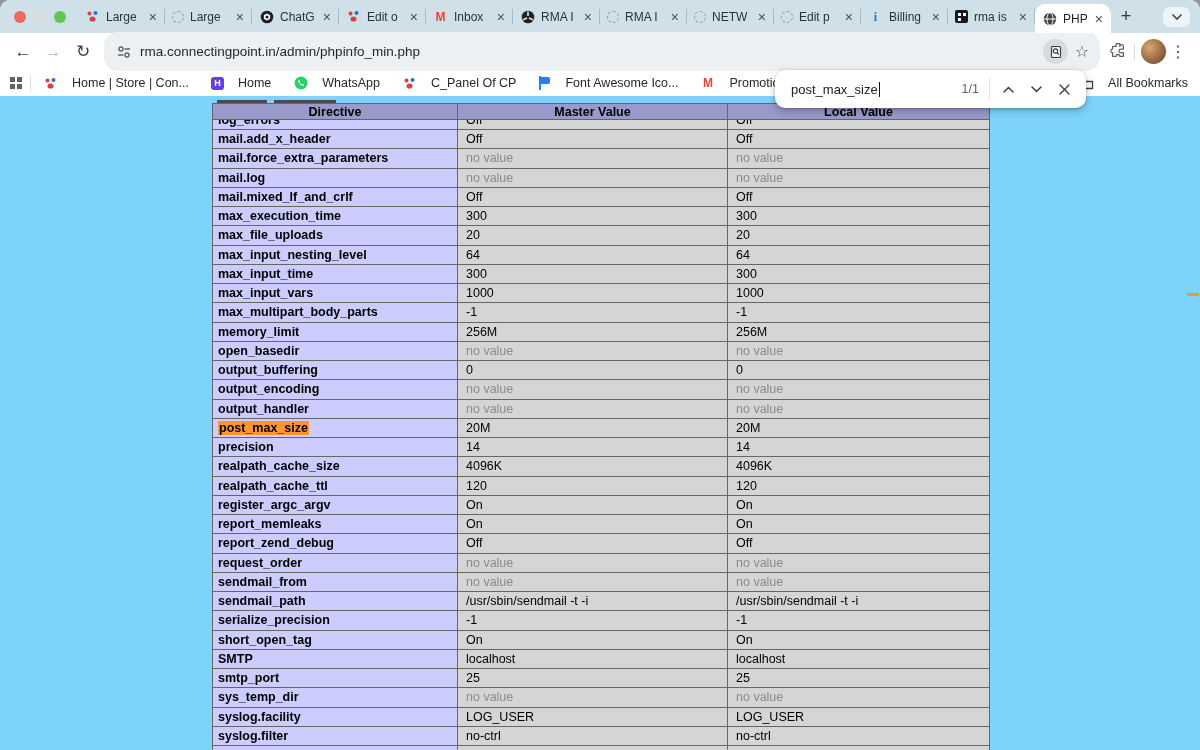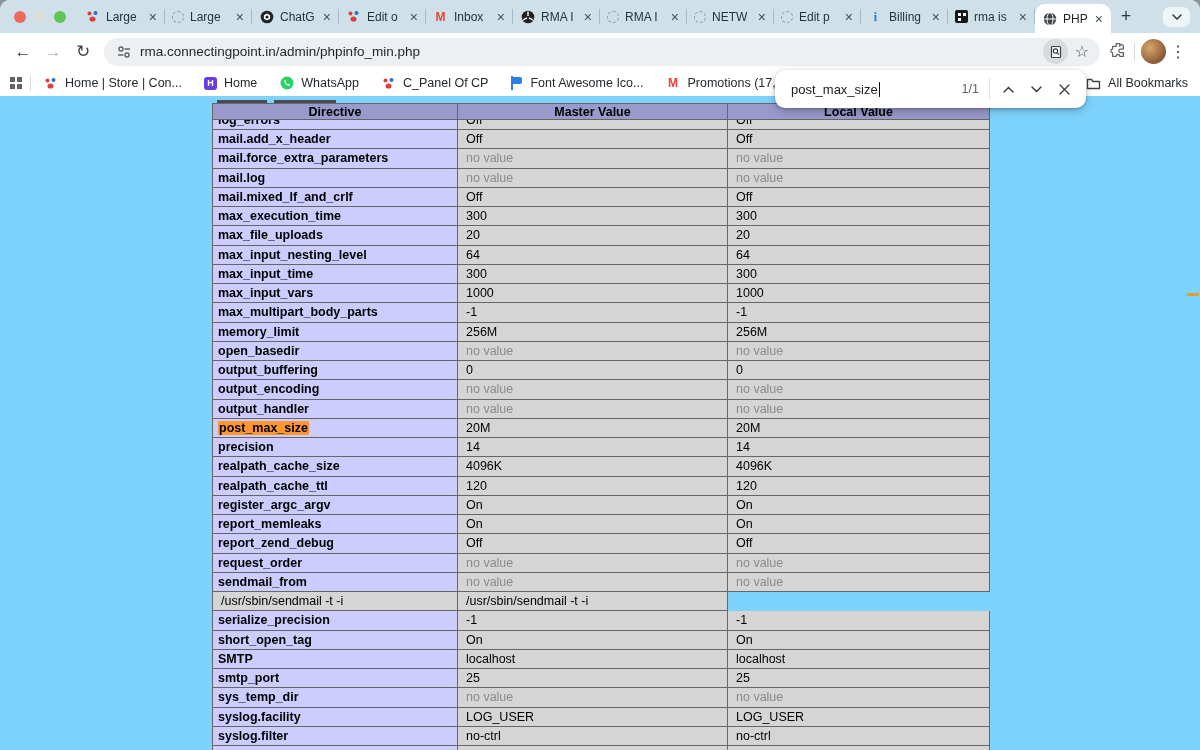--- a/index.html
+++ b/index.html
@@ -21,34 +21,34 @@
   .tclose { font-size:14px; color:#40505a; line-height:1; padding:0 1px; cursor:pointer; }
   .newtab { border:0; background:transparent; font-size:18px; color:#2c3b42; width:30px; height:33px; cursor:pointer; }
   .tabstrip .spacer { flex:1; }
   .tab-search { border:0; background:#eef5f7; border-radius:7px; width:27px; height:20px; margin:0 10px 6px 0;
     display:flex; align-items:center; justify-content:center; cursor:pointer; }
 
   
   .toolbar { height:37px; background:#fff; display:flex; align-items:center; padding:0 10px 0 8px; }
   .navbtn { border:0; background:transparent; width:30px; height:30px; font-size:17px; color:#3c4043; cursor:pointer; }
   .navbtn.disabled { color:#b4b8bc; }
-  .omnibox { flex:1; height:28px; background:#edf0f2; border-radius:14px; margin:0 8px 0 6px;
+  .omnibox { flex:1; height:39px; background:#edf0f2; border-radius:14px; margin:0 8px 0 6px;
     display:flex; align-items:center; padding:0 4px 0 12px; }
   .url { font-size:13.5px; color:#1f2328; margin-left:8px; flex:1; white-space:nowrap; overflow:hidden; }
   .find-circle { width:25px; height:25px; border-radius:50%; background:#d7dbde; display:flex; align-items:center; justify-content:center; cursor:pointer; }
   .starbtn { border:0; background:transparent; font-size:16px; color:#4b5256; width:28px; height:28px; cursor:pointer; }
   .tbdiv { width:1px; height:18px; background:#d8dcdf; margin:0 6px; }
   .avatar { width:25px; height:25px; border-radius:50%;
     background:radial-gradient(circle at 35% 35%, #d9a86c 0 30%, #8a5a3a 60%, #4e3categories1 100%);
     background:radial-gradient(circle at 35% 35%, #d9a86c, #8a5a3a 70%, #513423); cursor:pointer; }
   .menu3 { border:0; background:transparent; font-size:16px; color:#3c4043; width:24px; cursor:pointer; }
 
   
   .bmbar { height:26px; background:#fff; display:flex; align-items:center; padding:0 12px 0 10px; }
-  .bm-item { display:flex; align-items:center; gap:7px; font-size:12.5px; color:#24292d; margin-right:22px; white-space:nowrap; cursor:pointer; }
+  .bm-item { display:flex; align-items:center; gap:14px; font-size:12.5px; color:#24292d; margin-right:22px; white-space:nowrap; cursor:pointer; }
   .bmdiv { width:1px; height:15px; background:#d8dcdf; margin:0 12px 0 8px; }
   .bmbar .spacer { flex:1; }
 
   
   .ic { width:15px; height:15px; display:inline-flex; align-items:center; justify-content:center; flex:none;
     font-size:11px; font-weight:bold; line-height:1; }
   .ic svg { display:block; }
   .ic-dashed-circle { border:1.6px dashed #8f979c; border-radius:50%; width:12px; height:12px; }
   .ic-gmail { color:#ea4335; font-size:12px; }
   .ic-info { color:#1a73e8; font-size:12px; font-family:"Liberation Serif", serif; }
@@ -432,20 +432,21 @@
             <div class="cell dcell"><span>request_order</span></div>
             <div class="cell vcell novalue">no value</div>
             <div class="cell vcell novalue">no value</div>
           </div>
           <div class="trow">
             <div class="cell dcell"><span>sendmail_from</span></div>
             <div class="cell vcell novalue">no value</div>
             <div class="cell vcell novalue">no value</div>
           </div>
           <div class="trow">
+            <div class="cell dcell"><span>sendmail_path</span></div>
             <div class="cell vcell">/usr/sbin/sendmail -t -i</div>
             <div class="cell vcell">/usr/sbin/sendmail -t -i</div>
           </div>
           <div class="trow">
             <div class="cell dcell"><span>serialize_precision</span></div>
             <div class="cell vcell">-1</div>
             <div class="cell vcell">-1</div>
           </div>
           <div class="trow">
             <div class="cell dcell"><span>short_open_tag</span></div>

